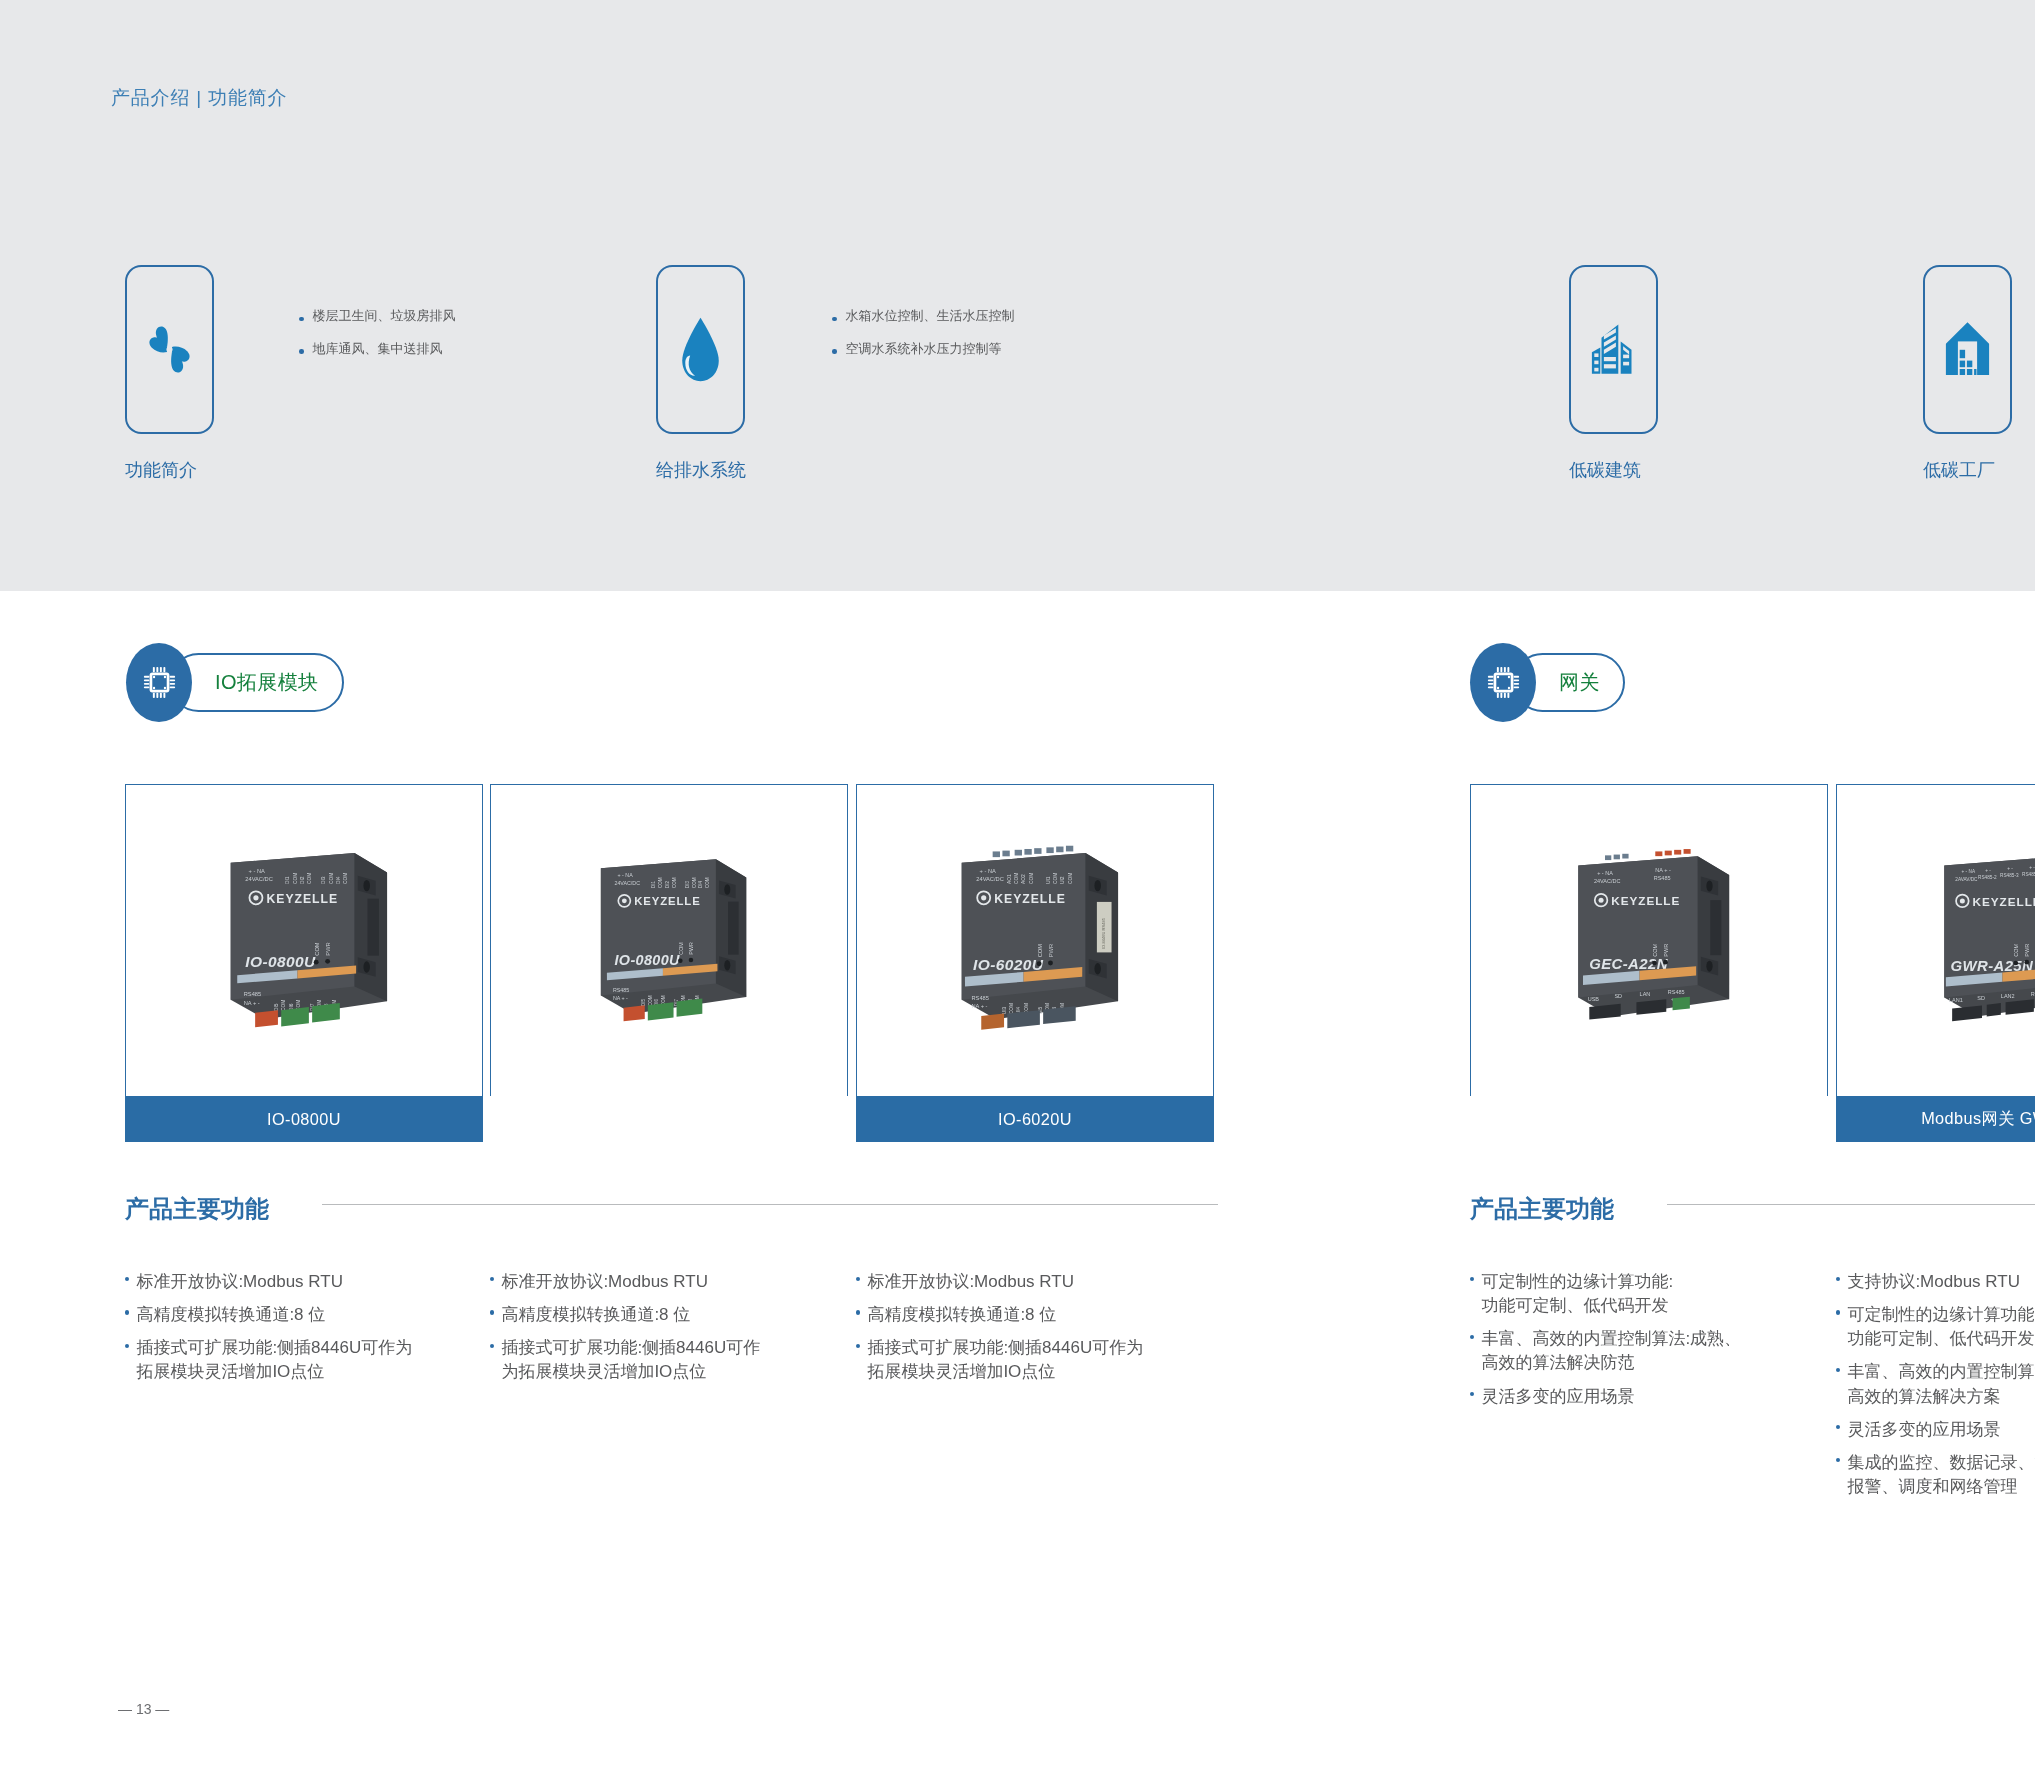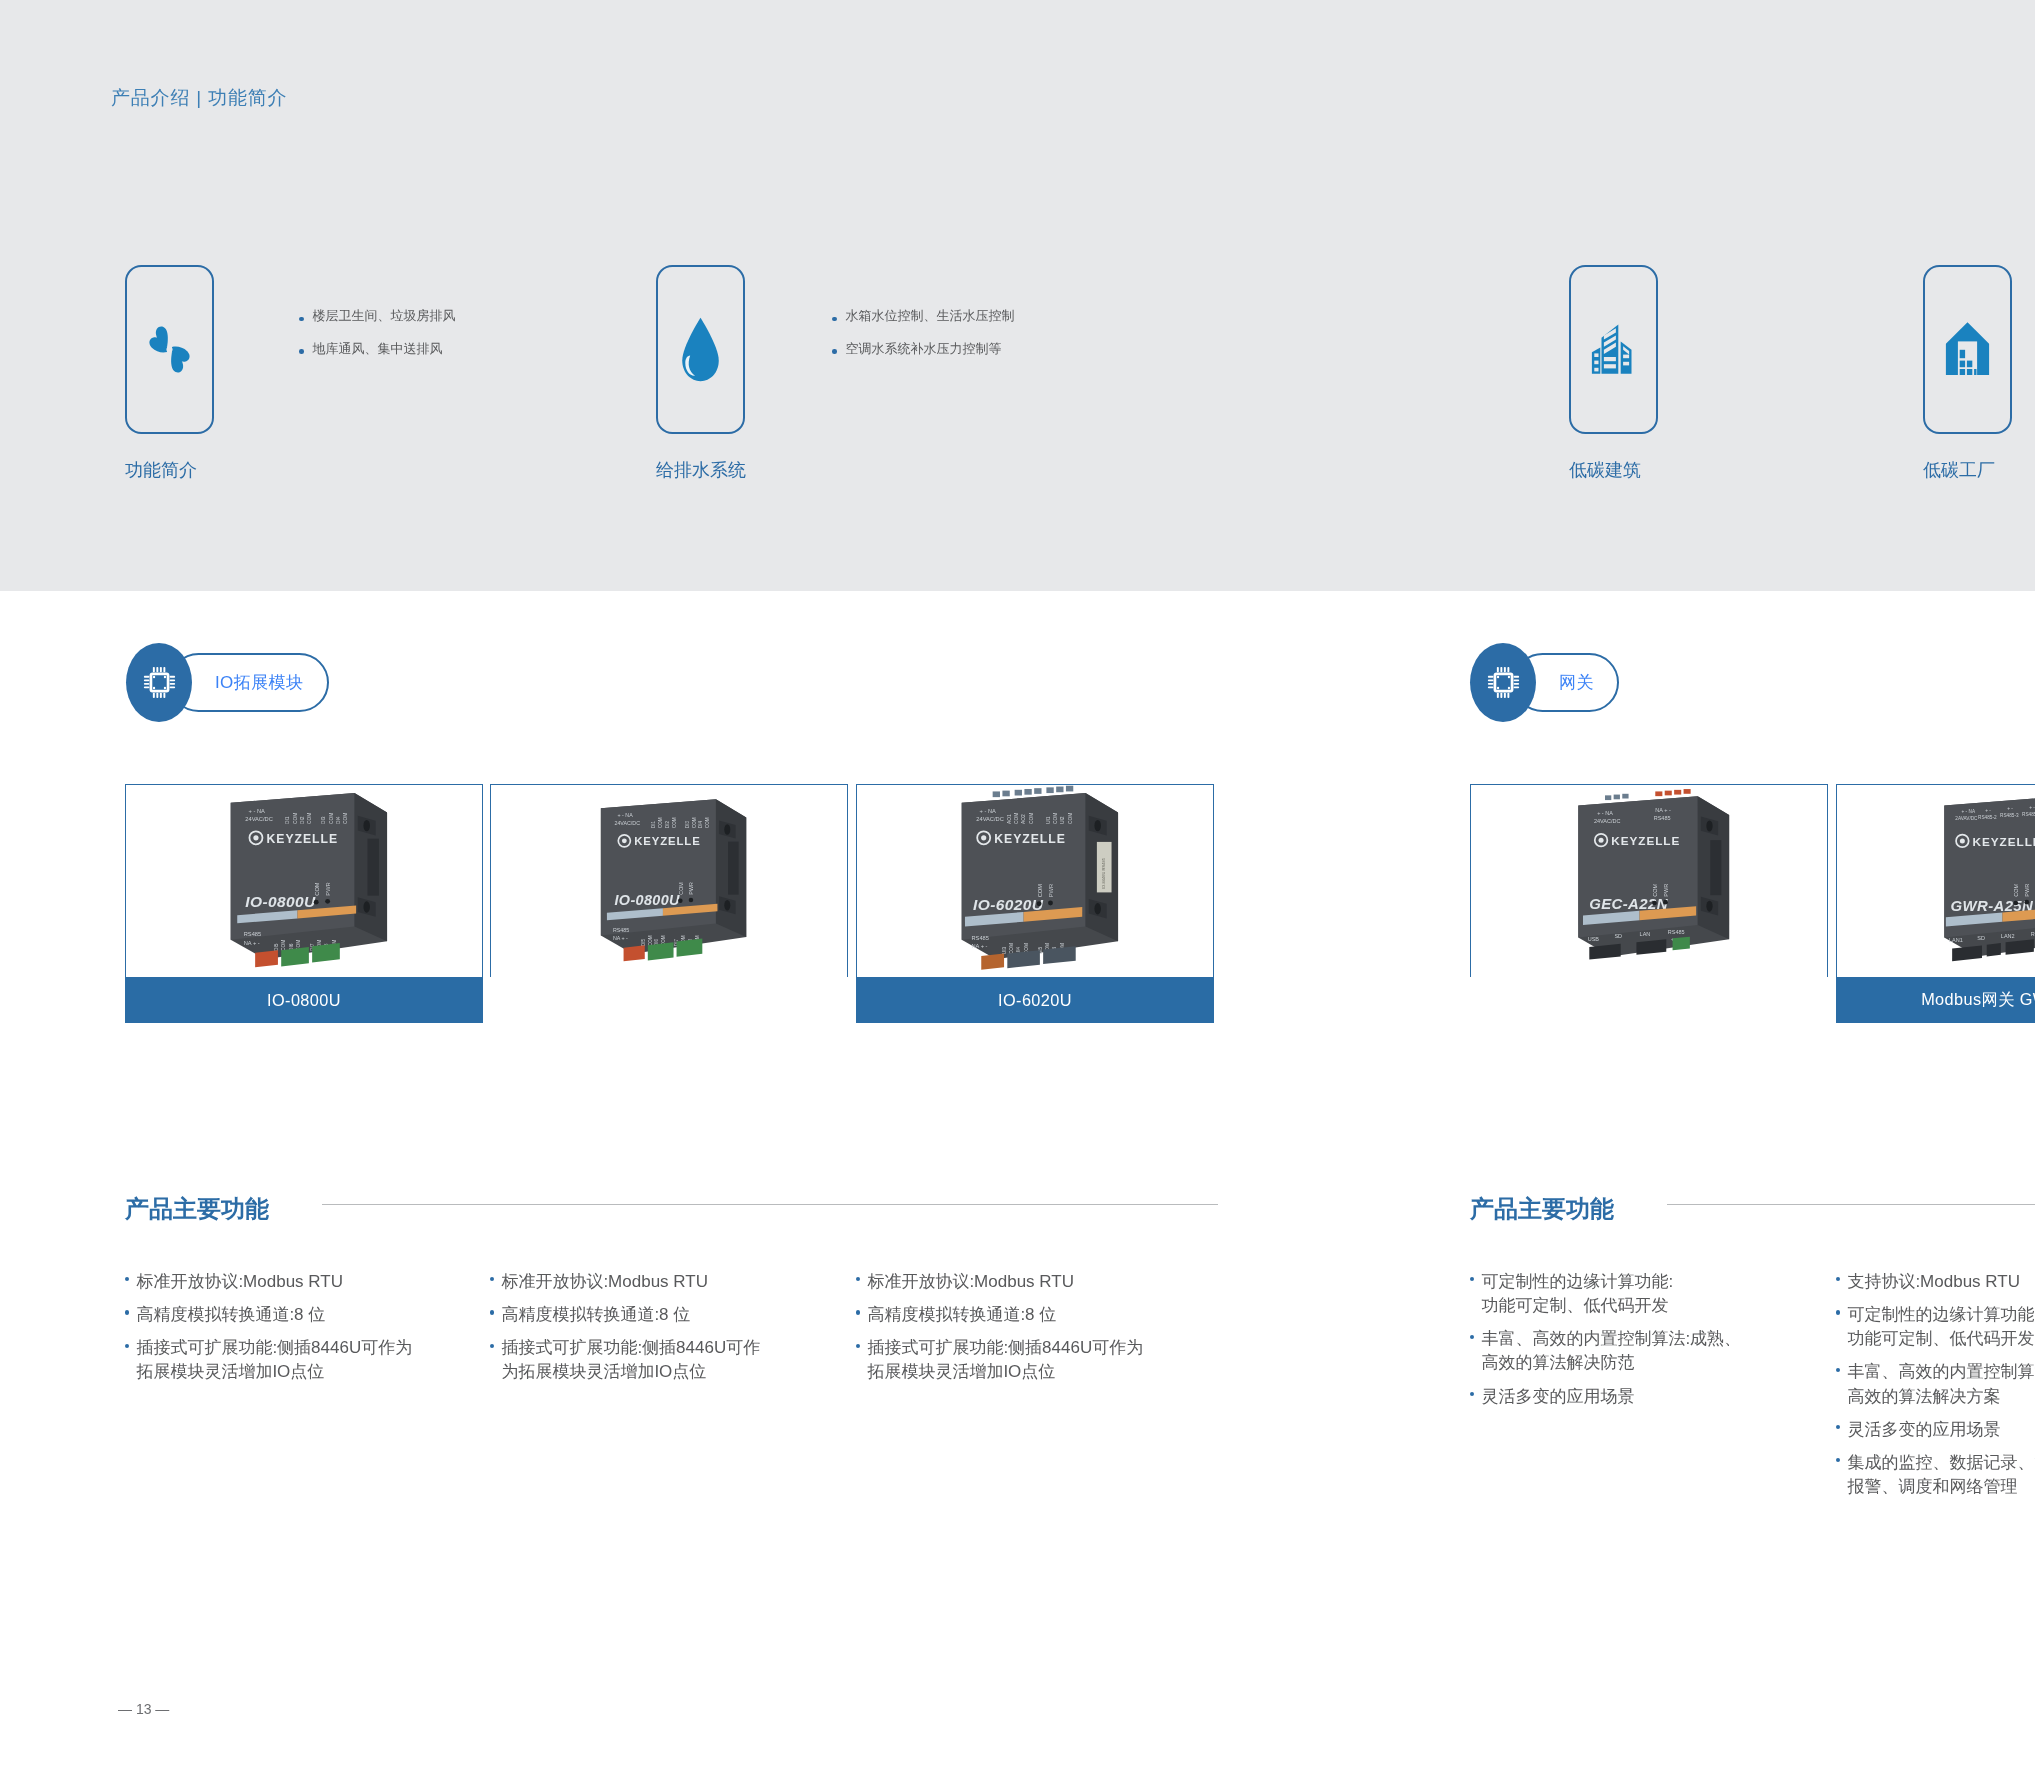--- a/index.html
+++ b/index.html
@@ -45,33 +45,33 @@
   
   .badge{position:absolute;height:79px;}
   .badge .pill{
     position:absolute;left:43px;top:9.8px;height:59px;
     border:2px solid #2c6ca6;border-radius:30.5px;
     display:flex;align-items:center;
     padding:0 23.6px 0 44px;box-sizing:border-box;
     background:#ffffff;
   }
   .badge .pill span{
-    font-size:17px;color:#3b82f6;white-space:nowrap;letter-spacing:0.4px;
+    font-size:20px;color:#15803d;white-space:nowrap;letter-spacing:0.4px;
   }
   .badge .chip{
     position:absolute;left:0;top:0;width:66px;height:79px;
     border-radius:50%;background:#2c6ca6;
     display:flex;align-items:center;justify-content:center;z-index:2;
   }
 
   
   .pcard{position:absolute;box-sizing:border-box;}
   .pcard .frame{
     border:1.2px solid #2c6ca6;border-bottom:none;
-    background:#ffffff;width:100%;height:193px;box-sizing:border-box;
+    background:#ffffff;width:100%;height:312px;box-sizing:border-box;
     position:relative;overflow:hidden;
   }
   .pcard .bar{
     background:#2a6ca5;width:100%;height:46px;
     display:flex;align-items:center;justify-content:center;
   }
   .pcard .bar span{
     color:#ffffff;font-size:16.3px;white-space:nowrap;letter-spacing:0.4px;
   }
 

